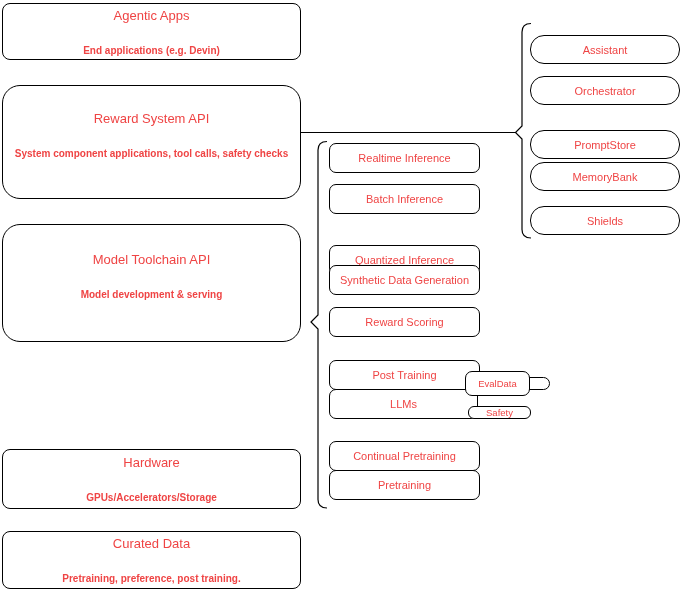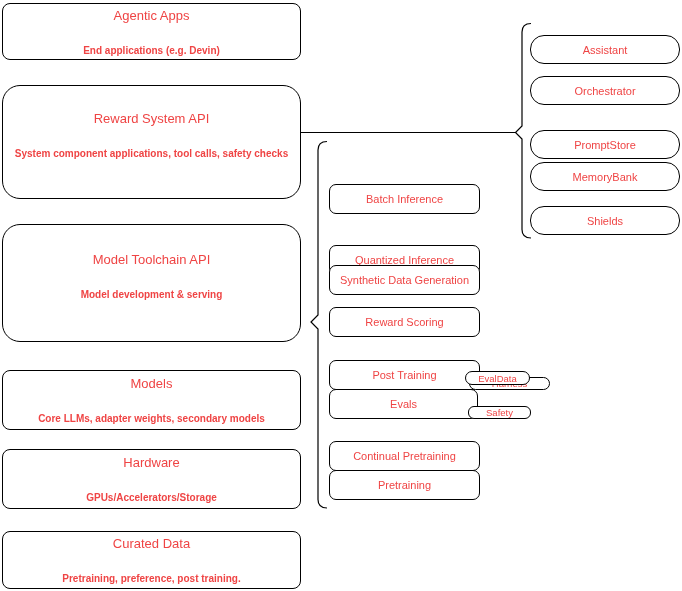--- a/index.html
+++ b/index.html
@@ -70,46 +70,43 @@
   <div class="node lbox liftText" style="top:85px;height:114px;border-radius:18px;">
     <div class="ltitle">Reward System API</div>
     <div class="lsub">System component applications, tool calls, safety checks</div>
   </div>
 
   <div class="node lbox liftText" style="top:224px;height:118px;border-radius:18px;">
     <div class="ltitle">Model Toolchain API</div>
     <div class="lsub">Model development &amp; serving</div>
   </div>
 
-  <div class="node lbox" style="top:370px;height:60px;border-radius:8px;">
-    <div class="ltitle">Models</div>
-    <div class="lsub">Core LLMs, adapter weights, secondary models</div>
-  </div>
 
   <div class="node lbox" style="top:449px;height:60px;border-radius:8px;">
     <div class="ltitle">Hardware</div>
     <div class="lsub">GPUs/Accelerators/Storage</div>
   </div>
 
   <div class="node lbox" style="top:531px;height:58px;border-radius:8px;">
     <div class="ltitle">Curated Data</div>
     <div class="lsub">Pretraining, preference, post training.</div>
   </div>
 
+  <div class="node mbox" style="top:143px;">Realtime Inference</div>
   <div class="node mbox" style="top:184px;">Batch Inference</div>
   <div class="node mbox" style="top:225px;margin-top:20px;">Quantized Inference</div>
   <div class="node mbox" style="top:265px;">Synthetic Data Generation</div>
   <div class="node mbox" style="top:307px;">Reward Scoring</div>
   <div class="node mbox" style="top:348px;margin-top:12px;">Post Training</div>
-  <div class="node mbox" style="top:389px;width:149px;">Evals</div>
+  <div class="node mbox" style="top:389px;width:149px;">LLMs</div>
   <div class="node mbox" style="top:441px;">Continual Pretraining</div>
   <div class="node mbox" style="top:470px;">Pretraining</div>
 
   <div class="pill" style="left:469px;top:377px;width:81px;height:13px;">Harness</div>
-  <div class="pill" style="left:465px;top:371px;width:65px;height:14px;">EvalData</div>
+  <div class="pill" style="left:465px;top:371px;width:65px;height:25px;">EvalData</div>
   <div class="pill" style="left:468px;top:406px;width:63px;height:13px;border-radius:6px;">Safety</div>
 
   <div class="node rbox" style="top:35px;">Assistant</div>
   <div class="node rbox" style="top:76px;">Orchestrator</div>
   <div class="node rbox" style="top:118px;margin-top:12px;">PromptStore</div>
   <div class="node rbox" style="top:162px;">MemoryBank</div>
   <div class="node rbox" style="top:206px;">Shields</div>
 
 </div>
 

